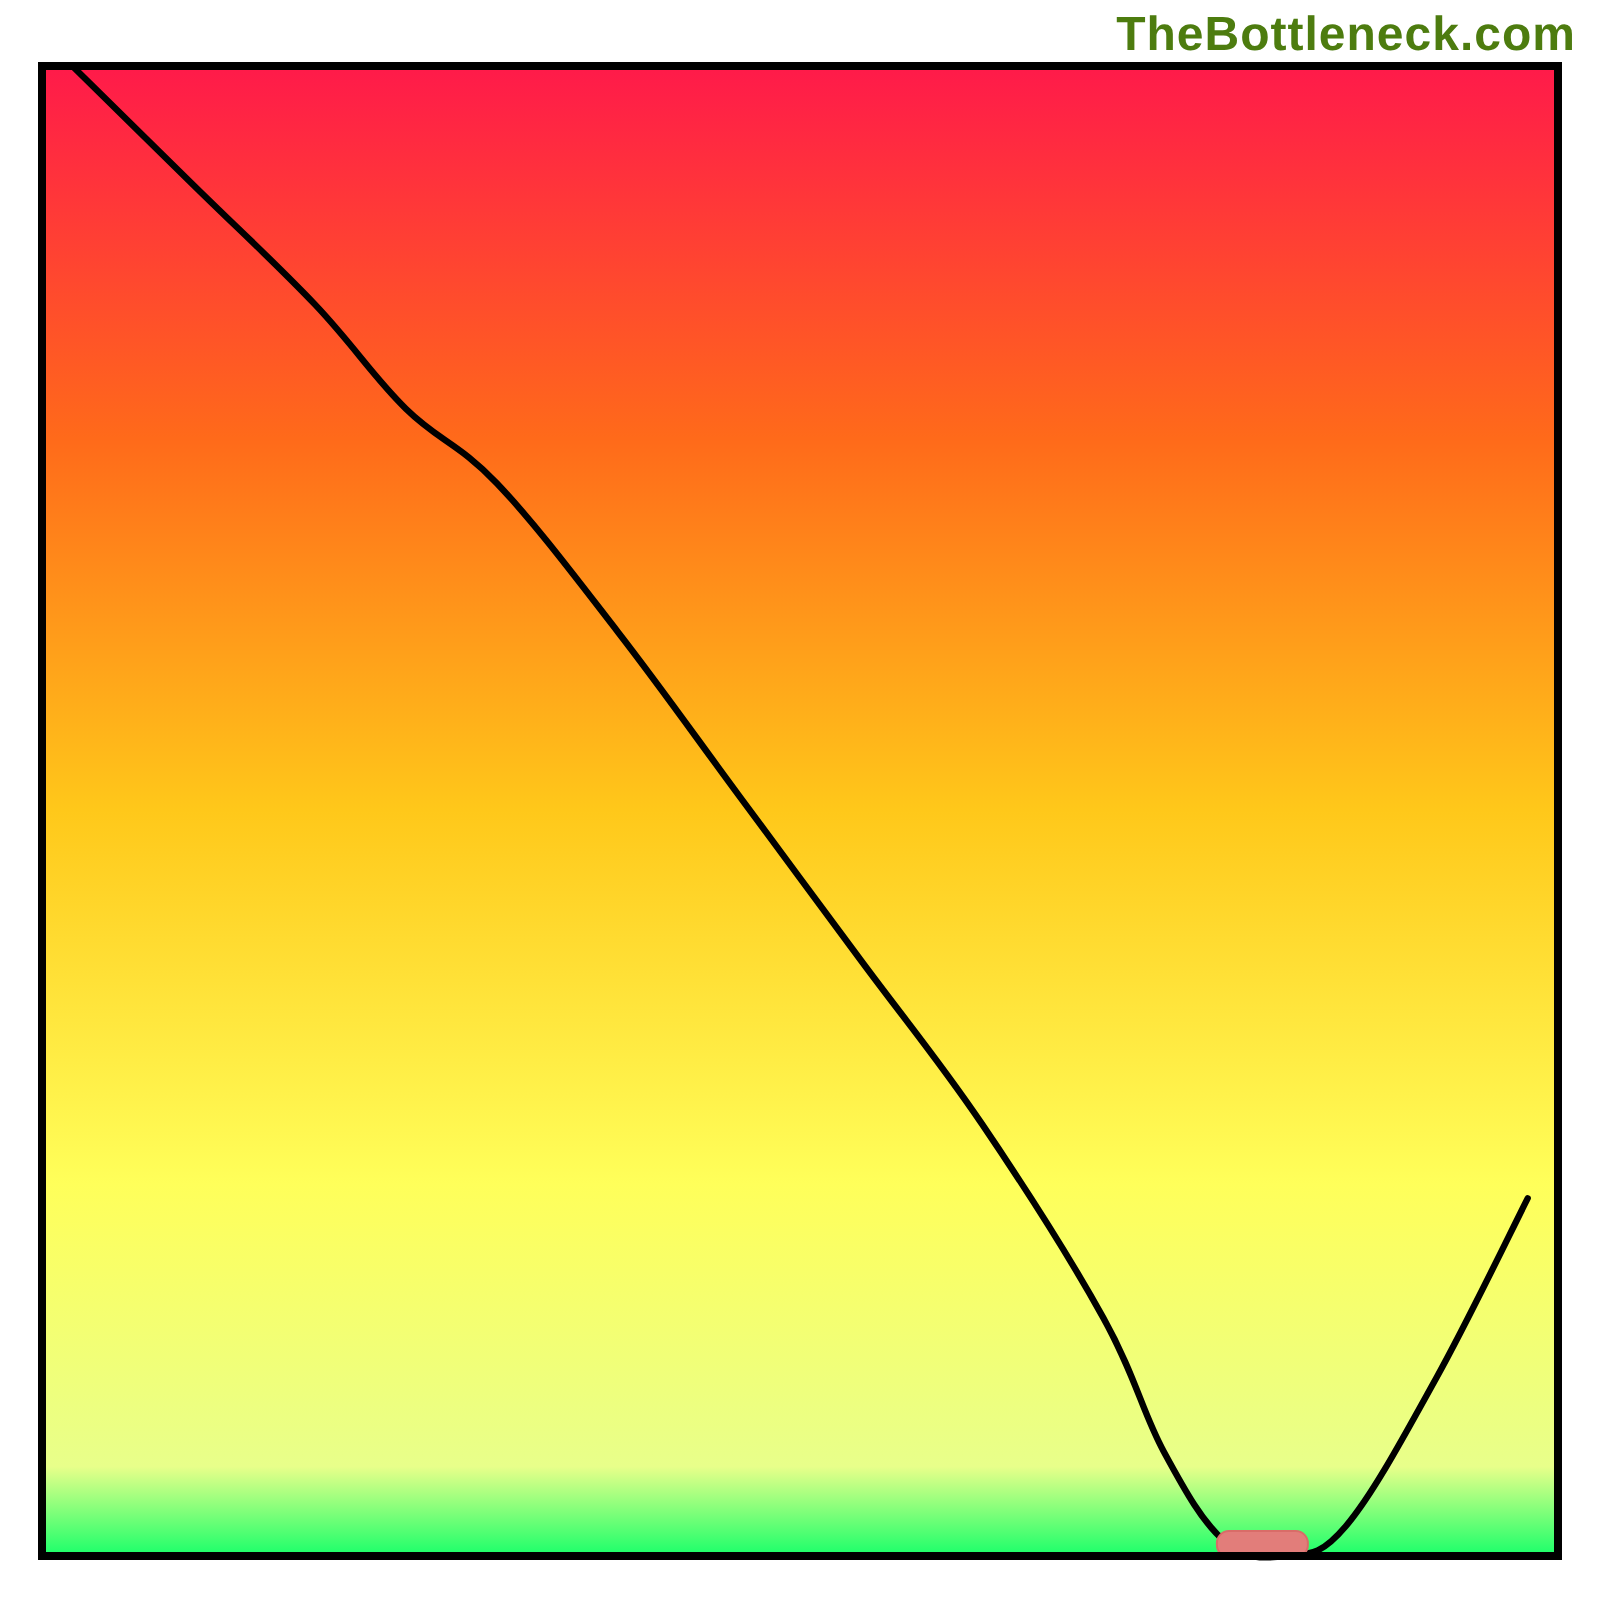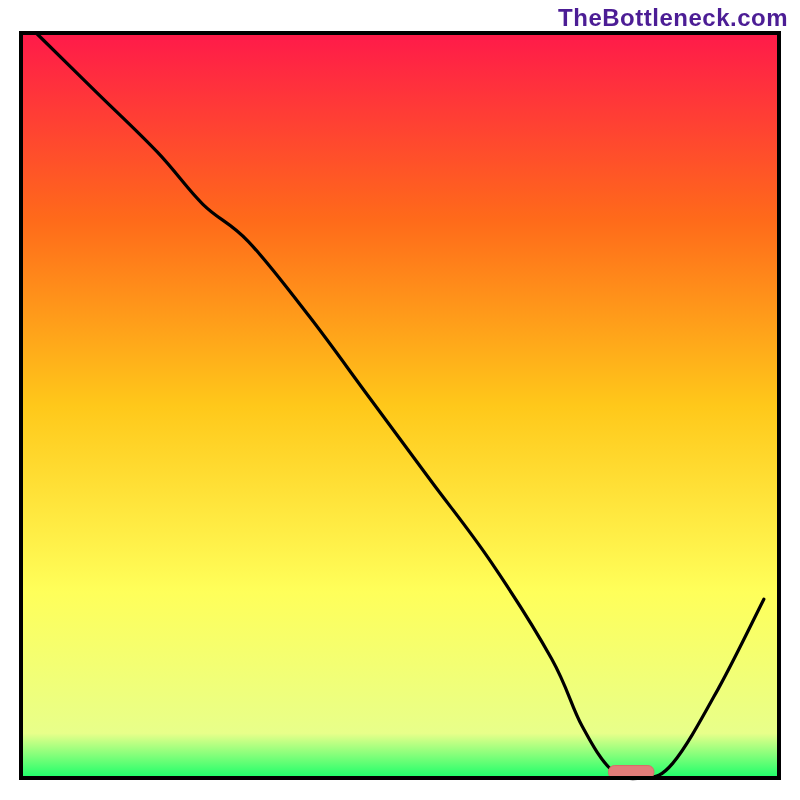--- a/index.html
+++ b/index.html
@@ -15,21 +15,21 @@
     position: relative;
     width: 800px;
     height: 800px;
   }
   .watermark {
     position: absolute;
     top: 4px;
     right: 12px;
     font-size: 24px;
     font-weight: bold;
-    color: #4c1d95;
+    color: #4d7c0f;
     letter-spacing: 0.5px;
     z-index: 50;
   }
   svg.plot {
     position: absolute;
     top: 0;
     left: 0;
     width: 800px;
     height: 800px;
     z-index: 10;

